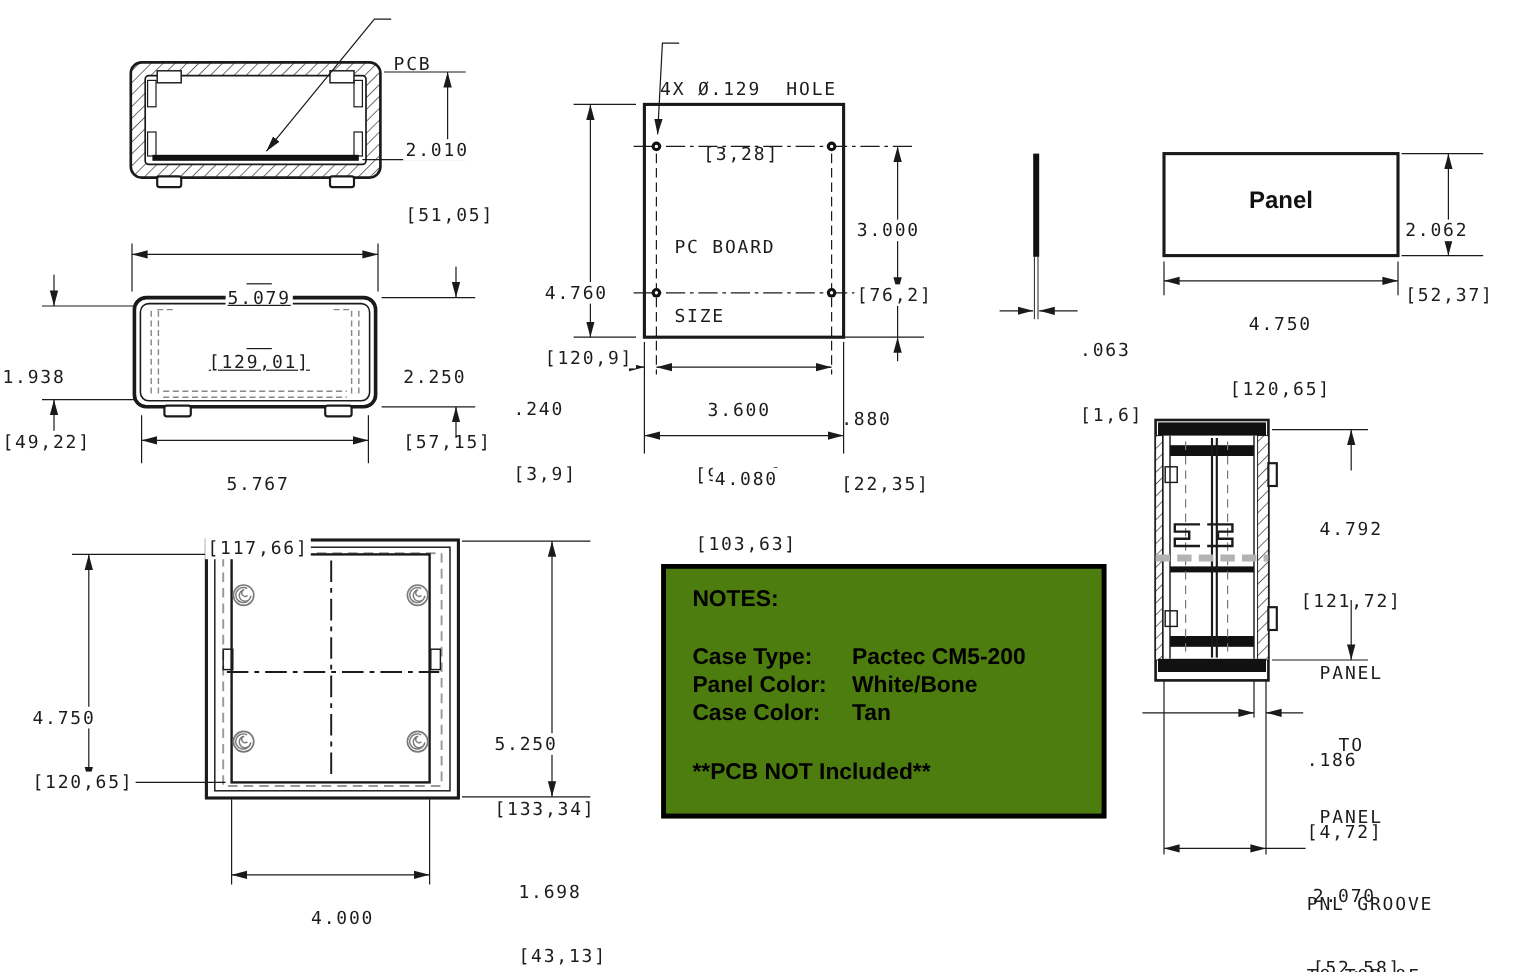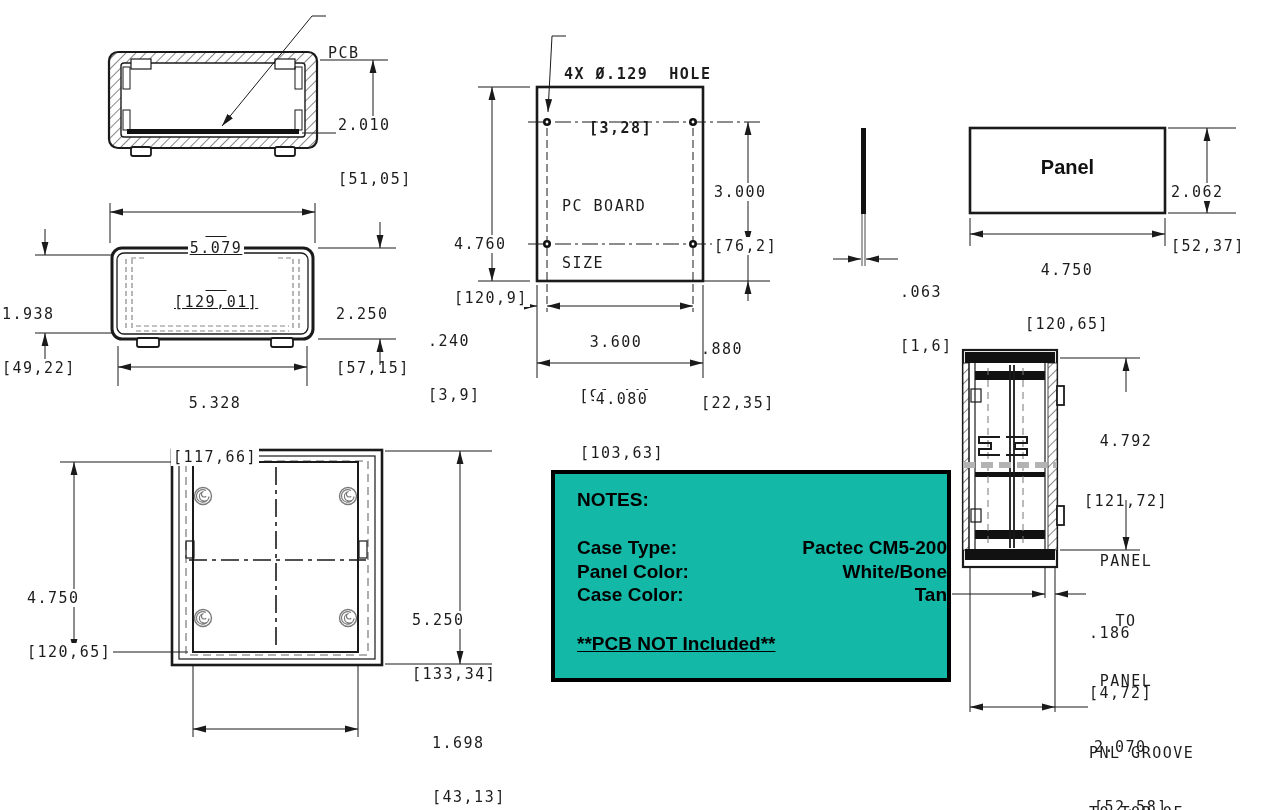--- a/index.html
+++ b/index.html
@@ -5,31 +5,31 @@
   html,body{margin:0;padding:0;background:#e8e8e8;}
   .canvas{position:relative;width:1266px;height:810px;background:#ffffff;overflow:hidden;}
   svg.linework{position:absolute;left:0;top:0;}
   .dim{position:absolute;font-family:"DejaVu Sans Mono",monospace;font-size:15px;
        letter-spacing:1.5px;color:#1c1c1c;line-height:18px;white-space:pre;}
   .dim span{display:block;width:max-content;}
   .dim.center{text-align:center;}
   .dim.center span{margin:0 auto;}
   .dim.bg span{background:#ffffff;padding:0 2px;}
   .dim.lh20{line-height:20px;}
-  .callout span:nth-child(2){margin-left:25px;}
+  .callout span:nth-child(2){margin-left:36px;}
   .panel-label{position:absolute;left:1020px;top:156px;width:95px;text-align:center;
        font-family:"Liberation Sans",sans-serif;font-weight:bold;font-size:20px;color:#111;}
-  .notes{position:absolute;left:551px;top:470px;width:400px;height:212px;
-       border:4px solid #000;box-sizing:border-box;background:#14b8a6;
+  .notes{position:absolute;left:551px;top:470px;width:371px;height:212px;
+       border:4px solid #000;box-sizing:border-box;background:#4d7c0f;
        font-family:"Liberation Sans",sans-serif;font-weight:bold;font-size:19px;color:#000;}
   .notes .title{margin:15px 0 0 22px;}
   .notes .rows{margin:25px 0 0 22px;}
-  .notes .row{display:flex;line-height:23.5px;justify-content:space-between;}
+  .notes .row{display:flex;line-height:23.5px;}
   .notes .row .lbl{width:133px;flex:none;}
-  .notes .footer{margin:26px 0 0 22px;text-decoration:underline;}
+  .notes .footer{margin:26px 0 0 22px;}
 </style>
 </head>
 <body>
 
 <div class="canvas">
 
 <svg class="linework" width="1266" height="810" viewBox="0 0 1266 810" fill="none" stroke="#1a1a1a" stroke-width="1">
   <defs>
     <marker id="arr" viewBox="0 0 12 8" markerWidth="13" markerHeight="9" refX="12" refY="4" orient="auto-start-reverse" markerUnits="userSpaceOnUse">
       <path d="M0,0.8 L12,4 L0,7.2 Z" fill="#1a1a1a" stroke="none"></path>
@@ -224,21 +224,21 @@
 </svg>
 
 <div class="dim" style="left:328px;top:8px;">
   <span>PCB</span>
 </div>
 <div class="dim bg" style="left:336px;top:80px;">
   <span>2.010</span>
   <span>[51,05]</span>
 </div>
 
-<div class="dim callout" style="left:564px;top:29px;font-weight:bold;">
+<div class="dim callout" style="left:550px;top:29px;">
   <span>4X Ø.129  HOLE</span>
   <span>[3,28]</span>
 </div>
 <div class="dim" style="left:562px;top:159px;line-height:19px;">
   <span>PC BOARD</span>
   <span>SIZE</span>
 </div>
 <div class="dim bg" style="left:452px;top:199px;">
   <span>4.760</span>
   <span>[120,9]</span>
@@ -270,21 +270,21 @@
 </div>
 <div class="dim" style="left:2px;top:269px;">
   <span>1.938</span>
   <span>[49,22]</span>
 </div>
 <div class="dim" style="left:336px;top:269px;">
   <span>2.250</span>
   <span>[57,15]</span>
 </div>
 <div class="dim center bg" style="left:170px;top:358px;width:90px;">
-  <span>5.328</span>
+  <span>5.767</span>
   <span>[117,66]</span>
 </div>
 
 <div class="dim" style="left:900px;top:247px;">
   <span>.063</span>
   <span>[1,6]</span>
 </div>
 <div class="panel-label">
   <span>Panel</span>
 </div>
@@ -297,20 +297,24 @@
   <span>[120,65]</span>
 </div>
 
 <div class="dim bg" style="left:25px;top:553px;">
   <span>4.750</span>
   <span>[120,65]</span>
 </div>
 <div class="dim bg" style="left:410px;top:575px;">
   <span>5.250</span>
   <span>[133,34]</span>
+</div>
+<div class="dim center bg" style="left:243px;top:720px;width:85px;">
+  <span>4.000</span>
+  
 </div>
 <div class="dim" style="left:432px;top:698px;">
   <span>1.698</span>
   <span>[43,13]</span>
 </div>
 
 <div class="dim center lh20" style="left:1080px;top:391px;width:92px;">
   <span>4.792</span>
   <span>[121,72]</span>
   <span>PANEL</span>

